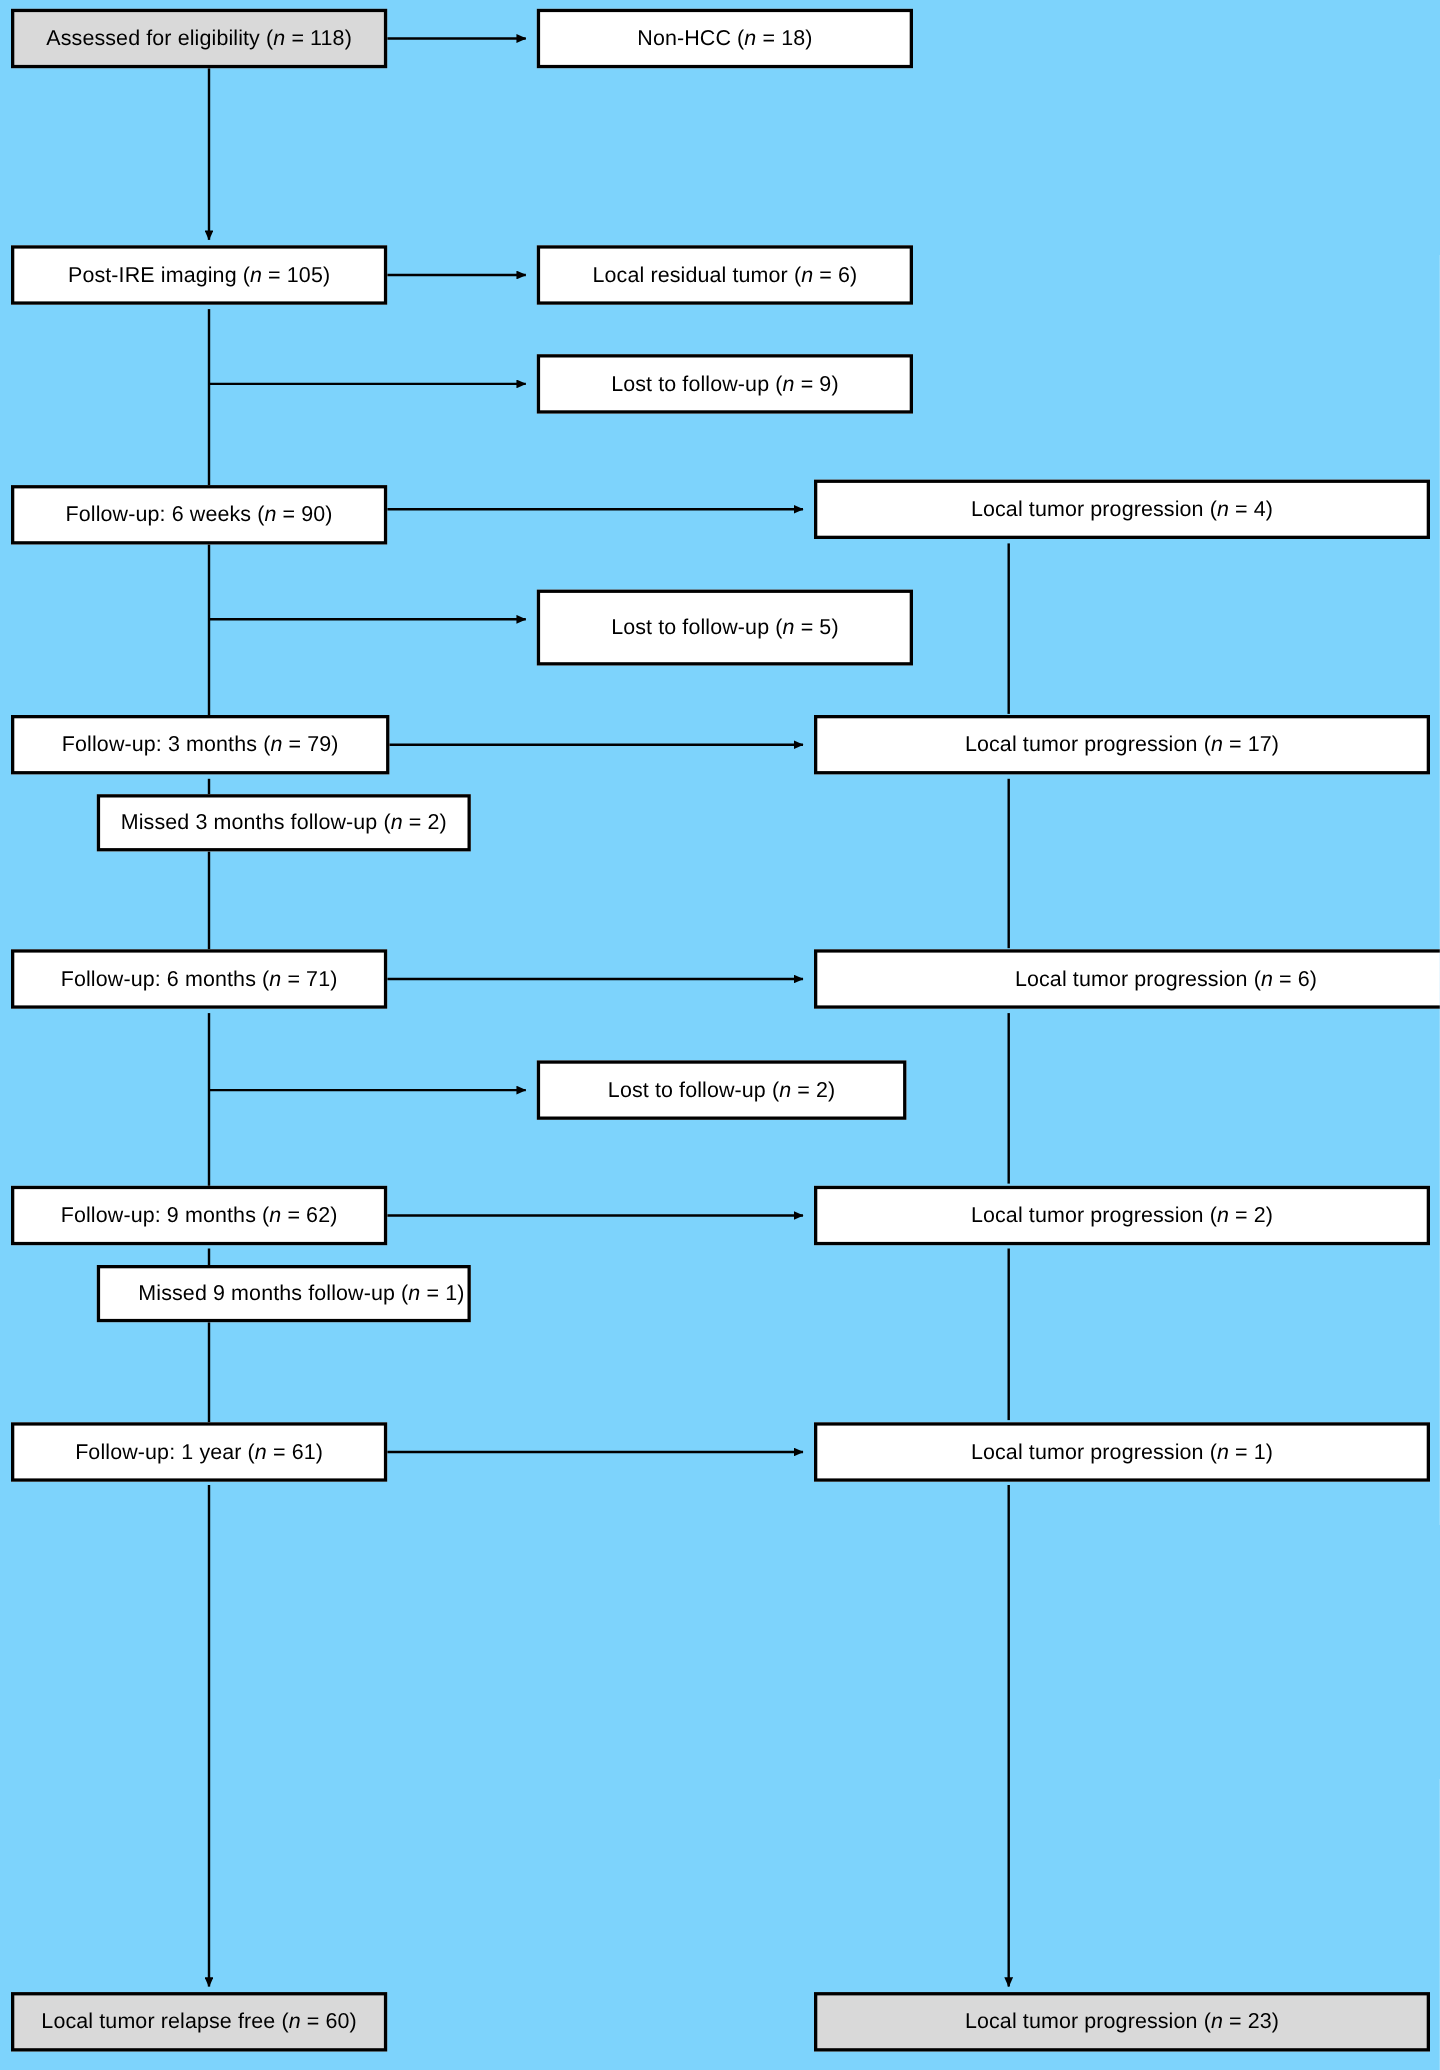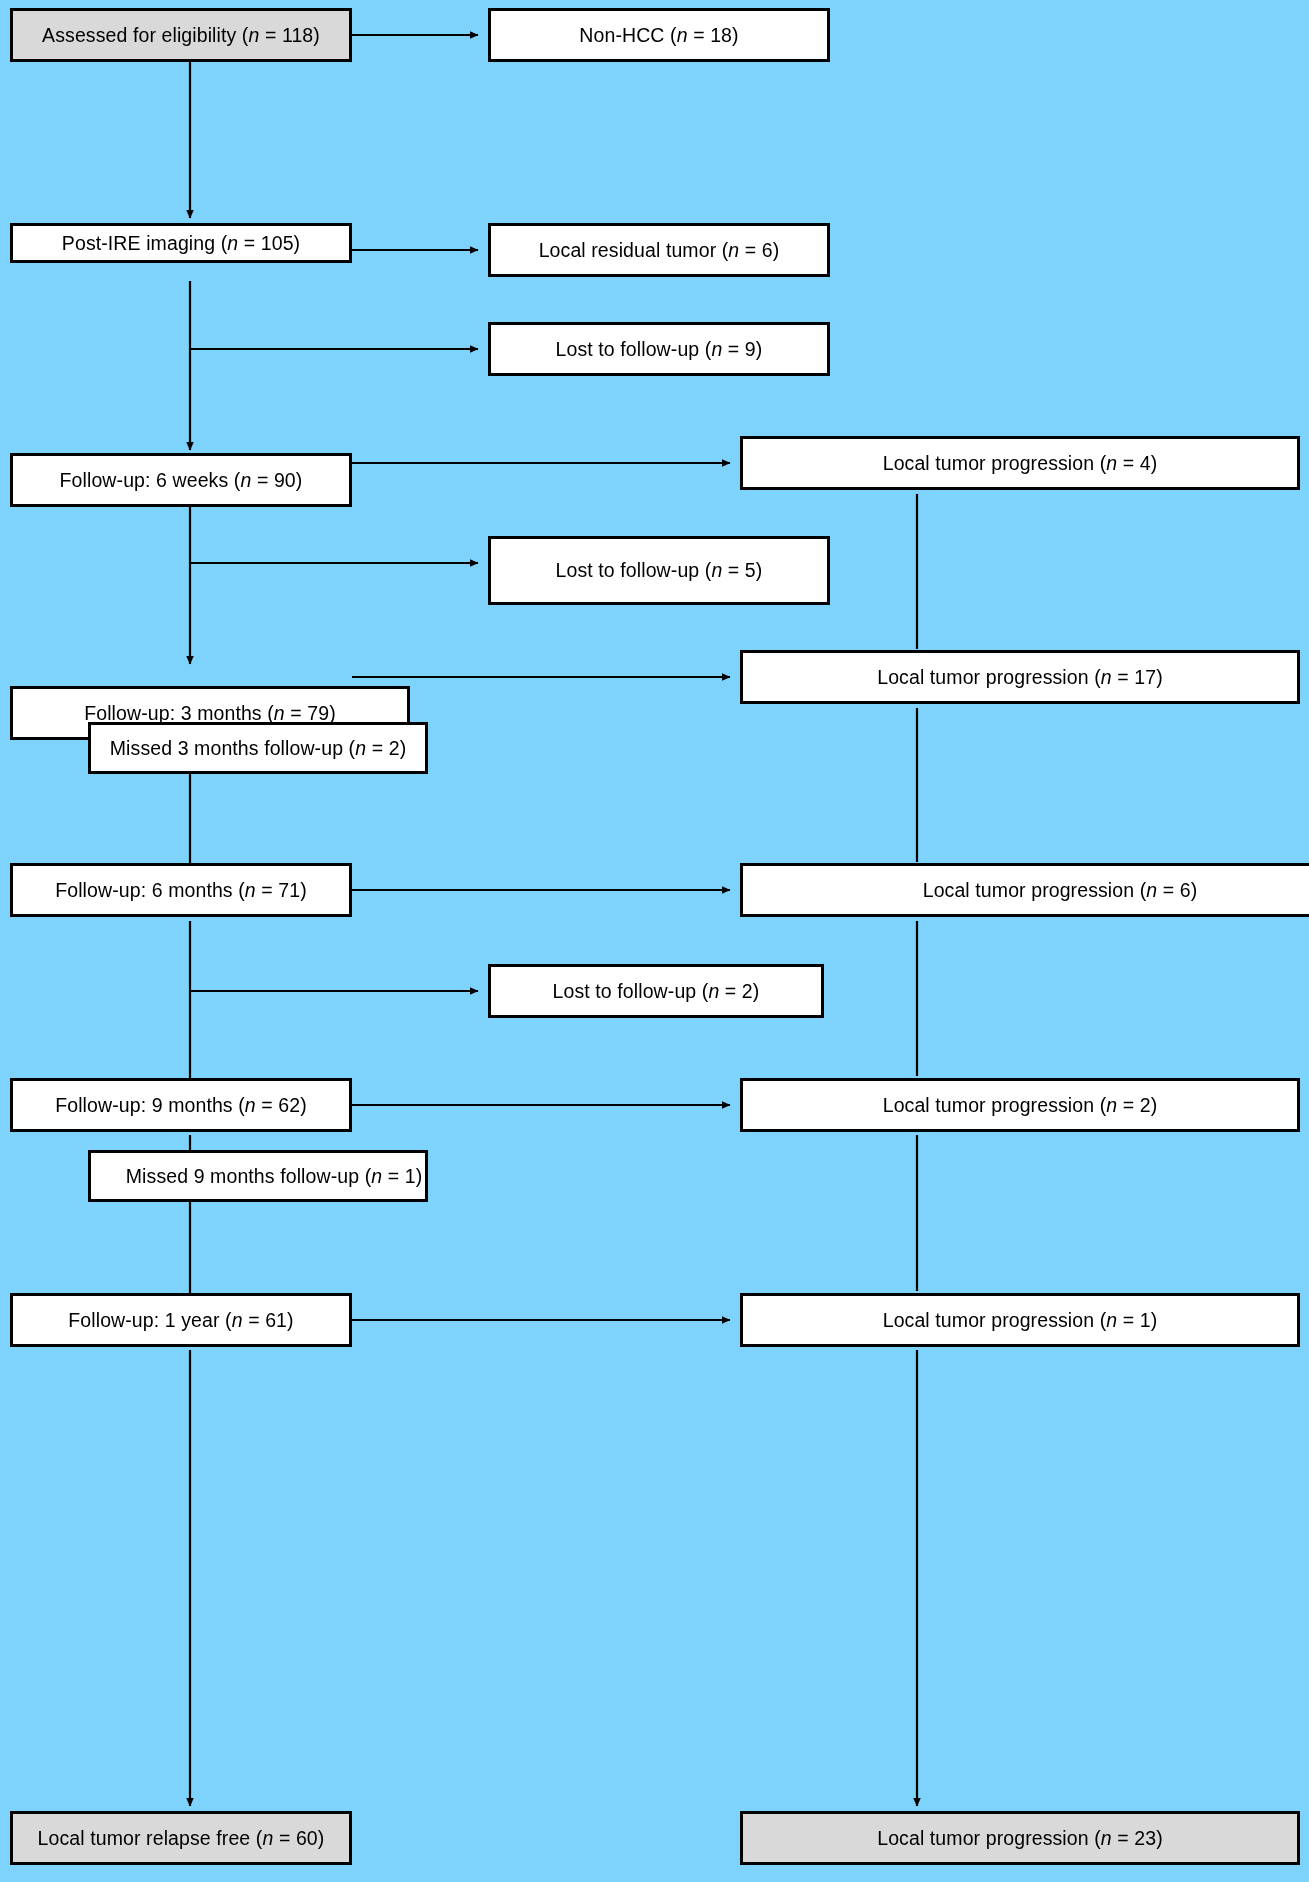--- a/index.html
+++ b/index.html
@@ -113,45 +113,45 @@
   </svg>
 
   <div class="node shaded" style="left:10px; top:8px; width:342px; height:54px;">
     <span class="txt"><span>Assessed for eligibility (</span><i>n</i><span> = 118)</span></span>
   </div>
 
   <div class="node" style="left:488px; top:8px; width:342px; height:54px;">
     <span class="txt"><span>Non-HCC (</span><i>n</i><span> = 18)</span></span>
   </div>
 
-  <div class="node" style="left:10px; top:223px; width:342px; height:40px;">
+  <div class="node" style="left:10px; top:223px; width:342px; height:54px;">
     <span class="txt"><span>Post-IRE imaging (</span><i>n</i><span> = 105)</span></span>
   </div>
 
   <div class="node" style="left:488px; top:223px; width:342px; height:54px;">
     <span class="txt"><span>Local residual tumor (</span><i>n</i><span> = 6)</span></span>
   </div>
 
   <div class="node" style="left:488px; top:322px; width:342px; height:54px;">
     <span class="txt"><span>Lost to follow-up (</span><i>n</i><span> = 9)</span></span>
   </div>
 
-  <div class="node" style="left:10px; top:453px; width:342px; height:54px;">
+  <div class="node" style="left:10px; top:441px; width:342px; height:54px;">
     <span class="txt"><span>Follow-up: 6 weeks (</span><i>n</i><span> = 90)</span></span>
   </div>
 
   <div class="node" style="left:740px; top:436px; width:560px; height:54px;">
     <span class="txt"><span>Local tumor progression (</span><i>n</i><span> = 4)</span></span>
   </div>
 
   <div class="node" style="left:488px; top:536px; width:342px; height:69px;">
     <span class="txt"><span>Lost to follow-up (</span><i>n</i><span> = 5)</span></span>
   </div>
 
-  <div class="node" style="left:10px; top:650px; width:400px; height:54px;margin-top:36px;">
+  <div class="node" style="left:10px; top:650px; width:344px; height:54px;">
     <span class="txt"><span>Follow-up: 3 months (</span><i>n</i><span> = 79)</span></span>
   </div>
 
   <div class="node" style="left:740px; top:650px; width:560px; height:54px;">
     <span class="txt"><span>Local tumor progression (</span><i>n</i><span> = 17)</span></span>
   </div>
 
   <div class="node" style="left:88px; top:722px; width:340px; height:52px;">
     <span class="txt"><span>Missed 3 months follow-up (</span><i>n</i><span> = 2)</span></span>
   </div>

